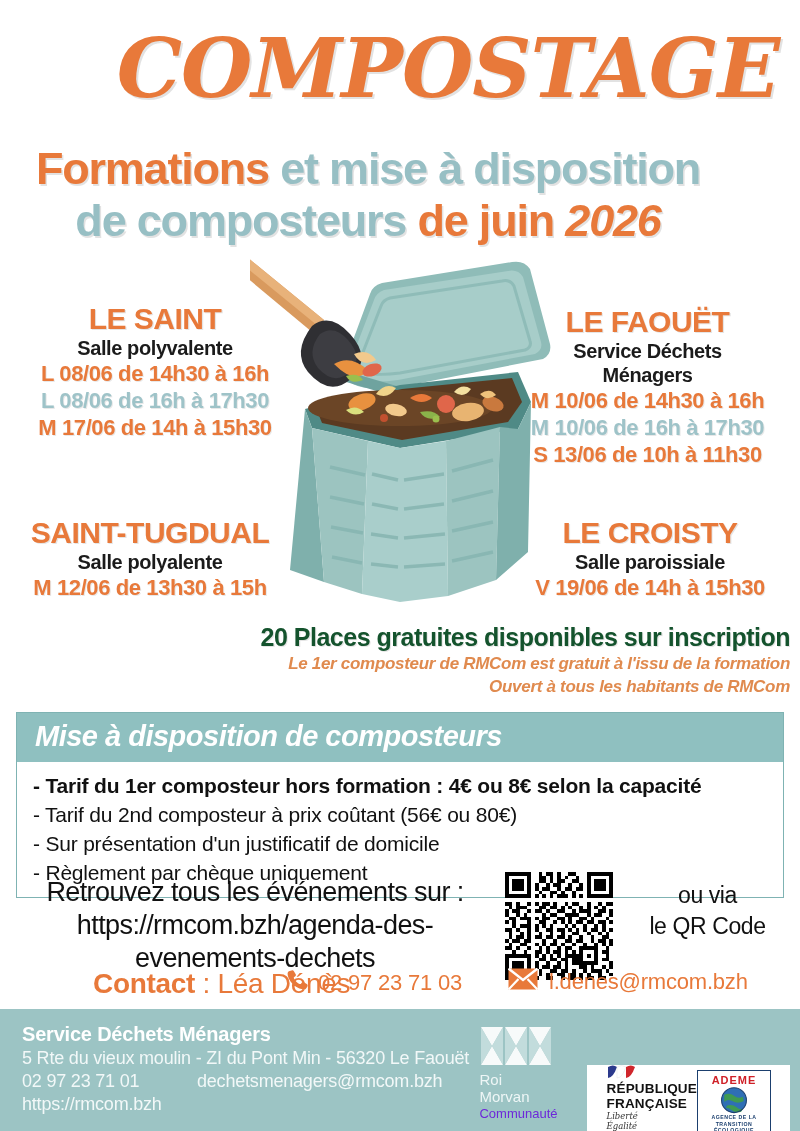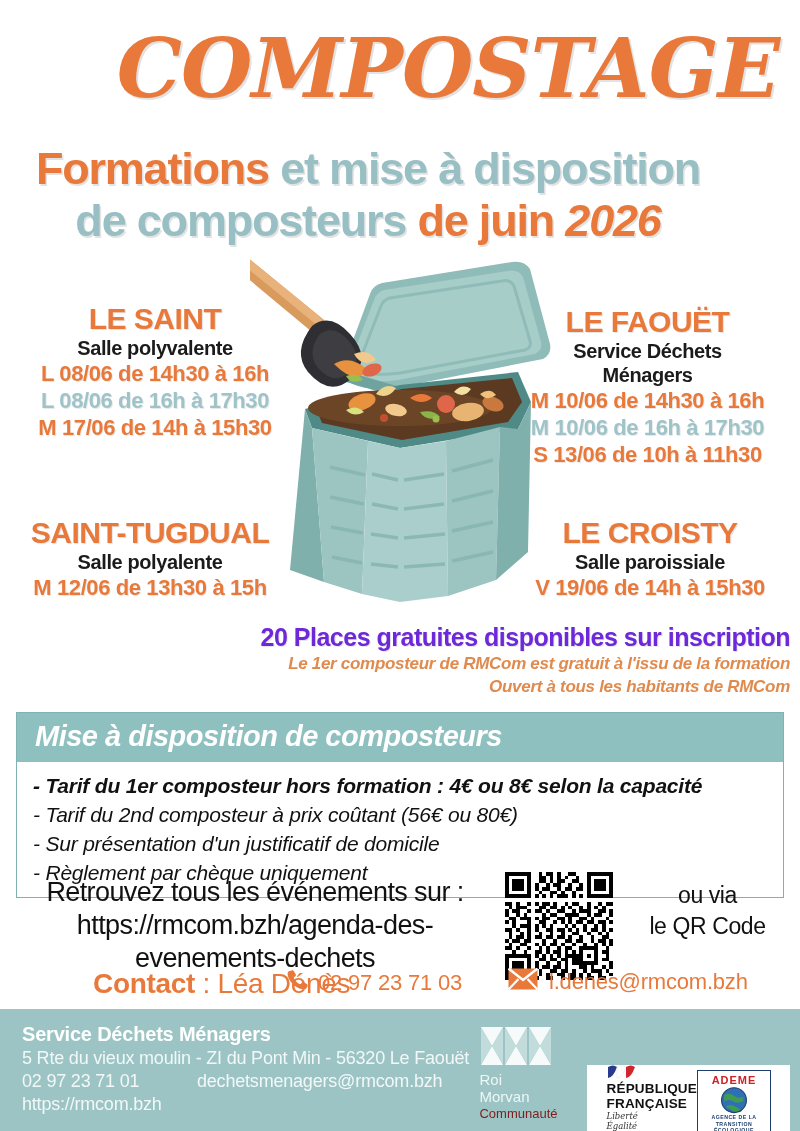--- a/index.html
+++ b/index.html
@@ -63,21 +63,21 @@
   #s-lesaint{left:0px;top:302px;width:310px;}
   #s-faouet{left:495px;top:305px;width:305px;}
   #s-tugdual{left:0px;top:516px;width:300px;}
   #s-croisty{left:500px;top:516px;width:300px;}
 
   
   .places{
     position:absolute;top:622px;left:0;width:790px;text-align:right;
   }
   .places .big{
-    font-weight:bold;font-size:25px;line-height:30px;color:#6d28d9;
+    font-weight:bold;font-size:25px;line-height:30px;color:#14532d;
     letter-spacing:-.5px;
     text-shadow:1.1px 1.1px 0 rgba(150,150,150,.25);
   }
   .places .small{
     font-weight:bold;font-style:italic;font-size:17px;line-height:23px;
     color:#e08a4e;letter-spacing:-.3px;
   }
 
   
   .box{
@@ -87,21 +87,21 @@
     box-sizing:border-box;
   }
   .box-head{
     background:#8fc0c0;
     color:#ffffff;
     font-weight:bold;font-style:italic;
     font-size:29px;line-height:29px;
     padding:9px 0 11px 18px;
     letter-spacing:-.5px;
   }
-  .box-body{padding:9px 0 10px 16px;font-style:italic;}
+  .box-body{padding:9px 0 10px 16px;}
   .box-body li{
     list-style:none;
     font-size:21px;line-height:29px;
     color:#111;letter-spacing:-.2px;
   }
   .box-body li.b{font-weight:bold;}
   .box-body ul{margin:0;padding:0;}
 
   
   .linkblock{
@@ -137,21 +137,21 @@
   }
   .f-txt{position:absolute;left:22px;top:13px;color:#fff;}
   .f-txt .f-b{font-weight:bold;font-size:20px;line-height:25px;letter-spacing:-.2px;}
   .f-txt .f-l{font-size:18px;line-height:23px;letter-spacing:-.2px;color:#f2f8f8;}
   .f-2col{display:flex;}
   .f-2col span:first-child{width:175px;display:inline-block;}
 
   .logos{position:absolute;right:10px;top:16px;display:flex;align-items:flex-start;gap:8px;}
   .rmc{width:100px;}
   .rmc .rmc-txt{color:#eef6f6;font-size:15px;line-height:17px;}
-  .rmc .rmc-txt .l3{color:#7f1d1d;font-size:13px;}
+  .rmc .rmc-txt .l3{color:#6d28d9;font-size:13px;}
   .statebox{
     background:#fff;display:flex;align-items:center;
     padding:5px 19px;height:74px;box-sizing:border-box;margin-top:40px;
   }
   .rf{display:flex;flex-direction:column;justify-content:center;}
   .rf .rf-t{font-weight:bold;font-size:13.5px;line-height:15px;color:#111;letter-spacing:.2px;}
   .rf .rf-s{font-family:"DejaVu Serif",serif;font-style:italic;font-size:8.5px;line-height:10px;color:#333;}
   .ademe{
     border:1.5px solid #1b3f6e;width:74px;height:64px;
     display:flex;flex-direction:column;align-items:center;justify-content:flex-start;

